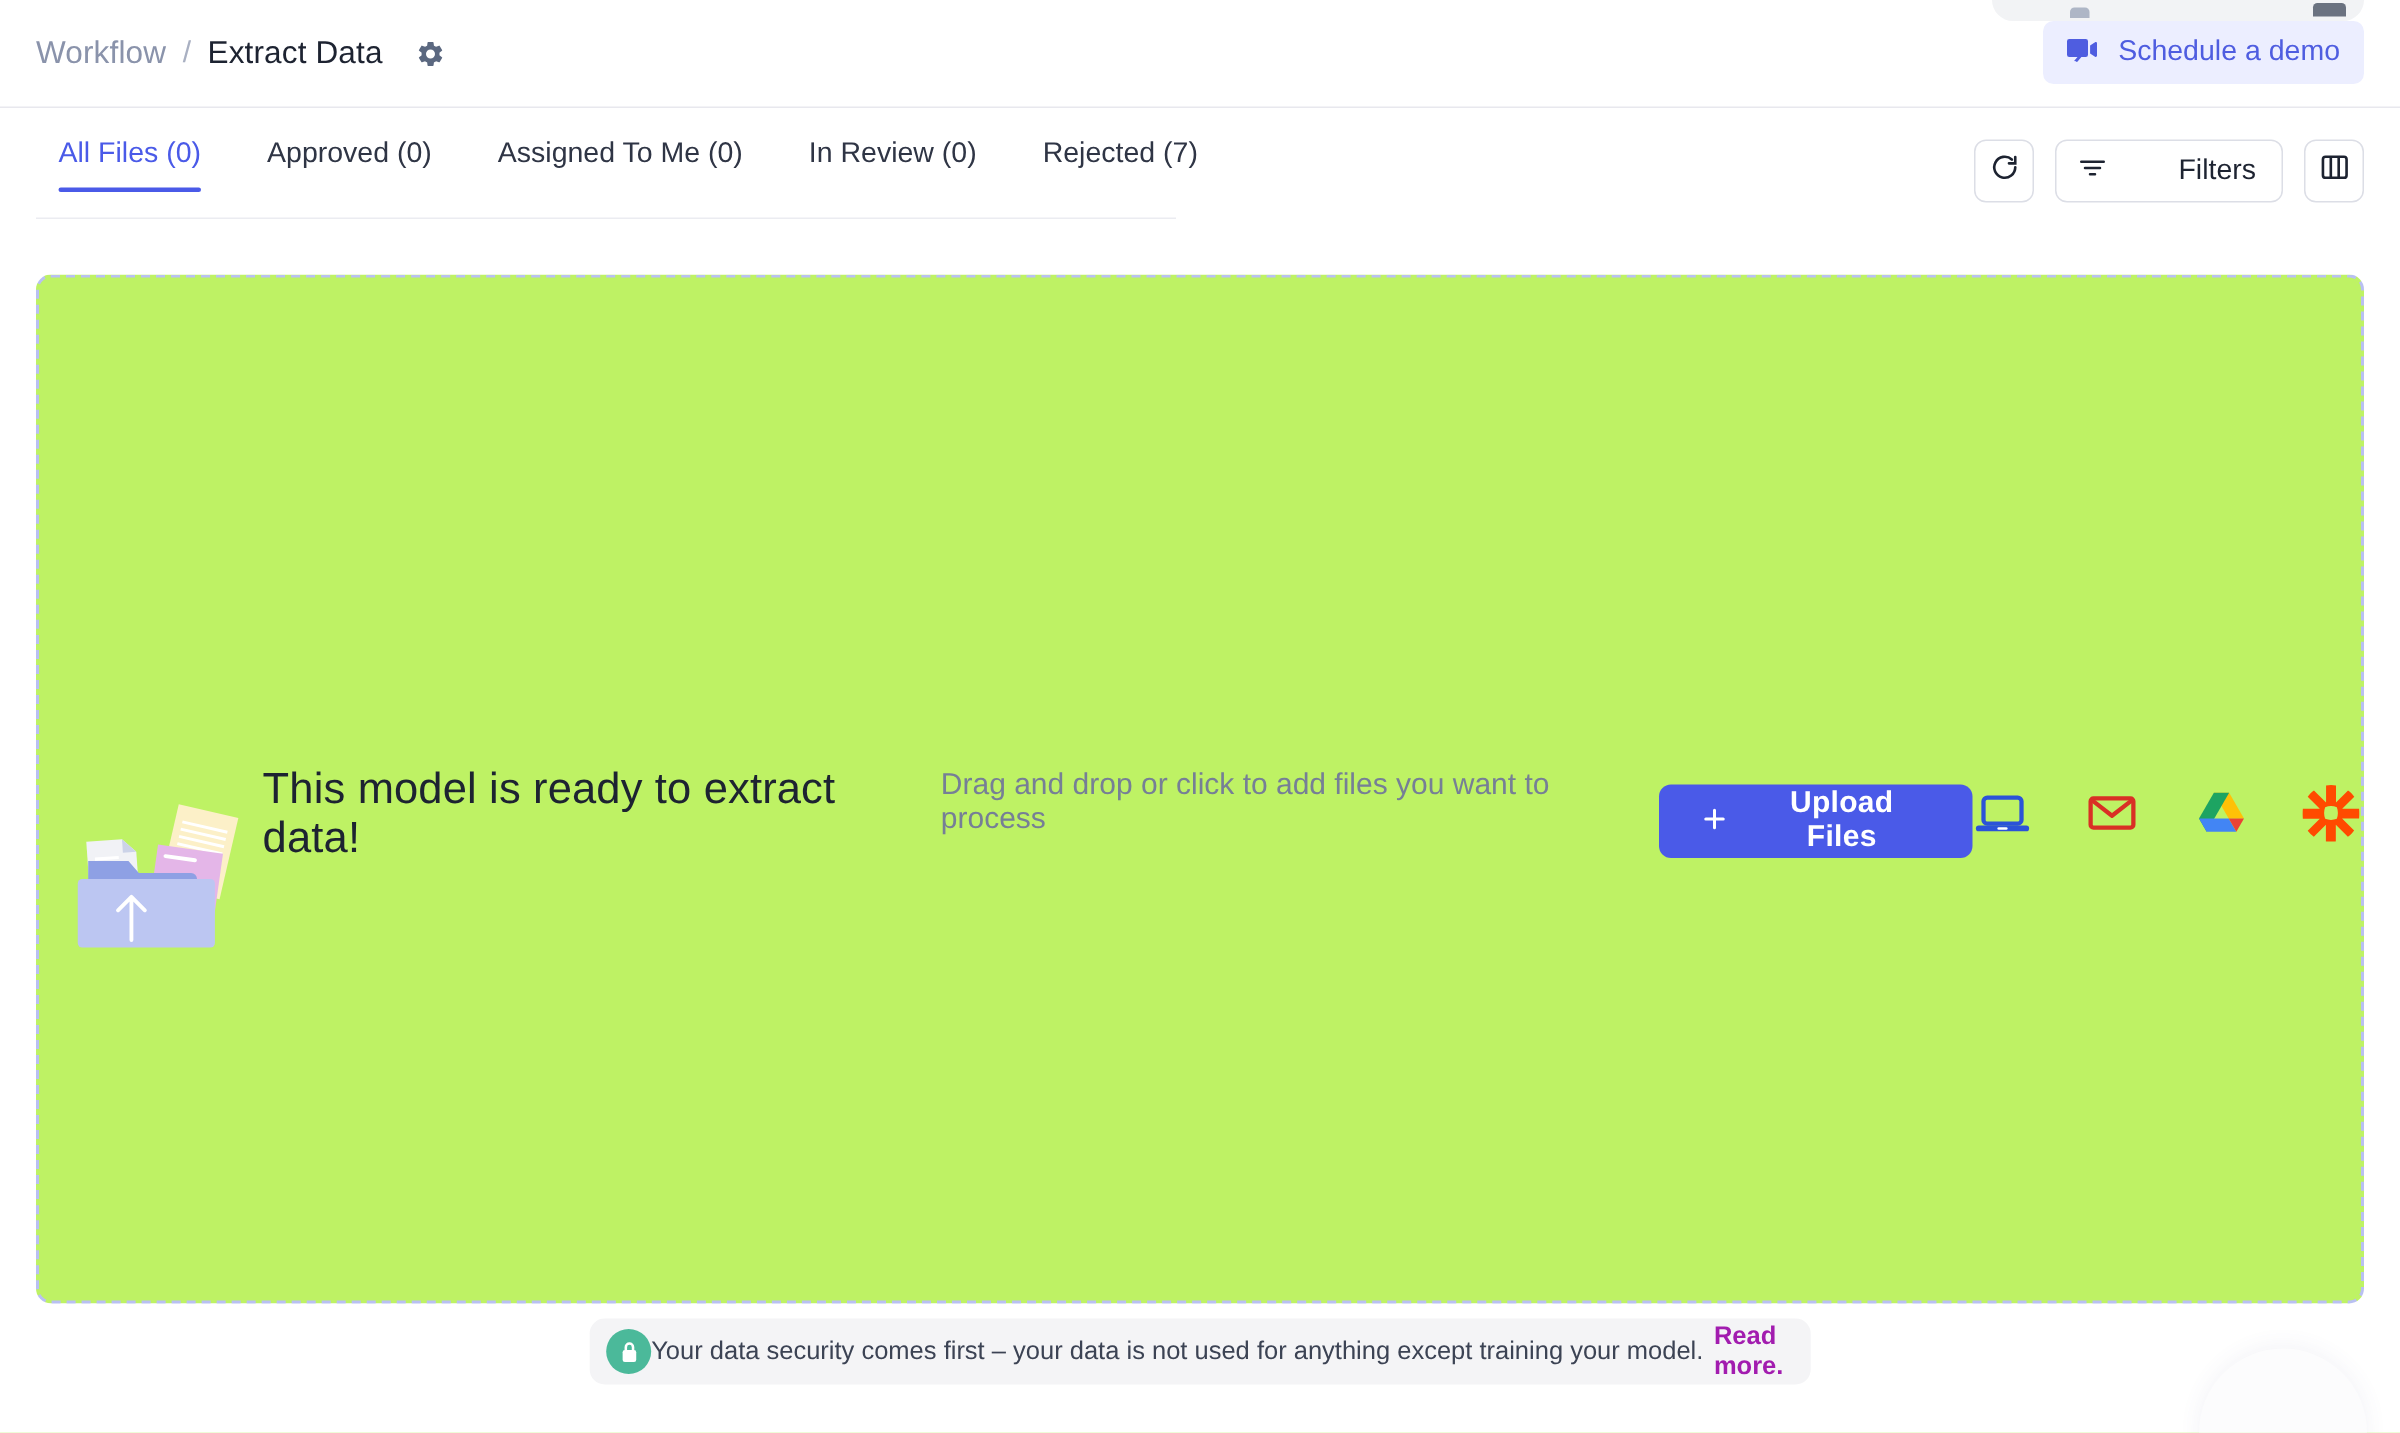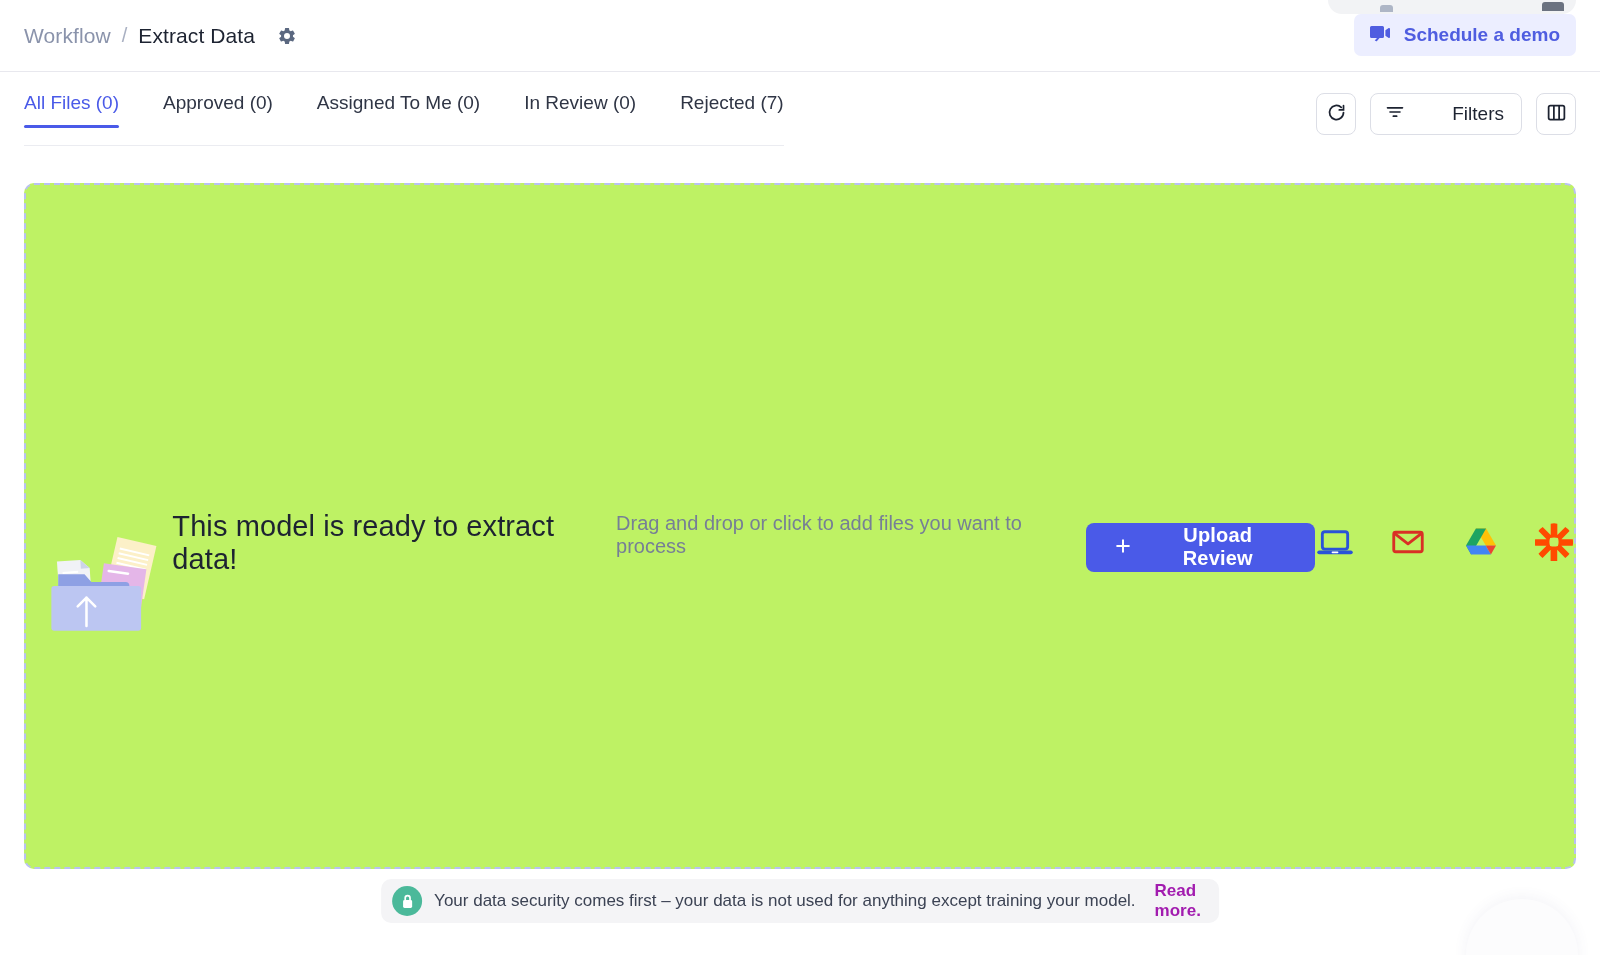--- a/index.html
+++ b/index.html
@@ -42,27 +42,27 @@
     position: absolute; right: 12px; bottom: 3px; width: 22px; height: 9px;
     background: #6b7280; border-radius: 3px 3px 0 0;
   }
 
   .demo-btn {
     position: absolute; right: 24px; top: 14px;
     height: 42px; padding: 0 16px 0 14px;
     background: #eceeff; border-radius: 7px;
     display: flex; align-items: center; gap: 12px; cursor: pointer;
   }
-  .demo-label { font-size: 19px; color: #4f5de0; font-weight: 700; white-space: nowrap; text-align: right; }
+  .demo-label { font-size: 19px; color: #4f5de0; font-weight: 400; white-space: nowrap; text-align: right; }
 
   
   .tabsrow {
     position: absolute; left: 0; top: 72px; width: 1600px; height: 82px;
   }
-  .tabs { position: absolute; left: 24px; top: 20px; display: flex; align-items: flex-start; }
+  .tabs { position: absolute; left: 39px; top: 20px; display: flex; align-items: flex-start; }
   .tab {
     font-size: 19px; color: #2f3545; padding: 0 0 14px 0; margin-right: 44px;
     cursor: pointer; white-space: nowrap; position: relative;
   }
   .tab.active { color: #4a5ae8; }
   .tab.active:after {
     content: ""; position: absolute; left: 0; right: 0; bottom: 0;
     height: 3px; background: #4a5ae8; border-radius: 2px;
   }
   .tabs-underline {
@@ -114,21 +114,21 @@
     font-size: 20px; color: #fff; font-weight: bold; letter-spacing: .2px;
   }
   .sources { margin-top: 32px; display: flex; align-items: center; gap: 33px; }
   .source-icon { width: 40px; height: 40px; display: flex; align-items: center;
     justify-content: center; cursor: pointer; }
 
   
   .footer-pill {
     position: absolute; left: 50%; transform: translateX(-50%); top: 879px;
     height: 44px; background: #f4f4f6; border-radius: 10px;
-    display: flex; align-items: center; gap: 12px; padding: 0 18px 0 11px;
+    display: flex; align-items: center; gap: 0; padding: 0 18px 0 11px;
   }
   .lock-circle {
     width: 30px; height: 30px; border-radius: 50%; background: #4bb99a;
     display: flex; align-items: center; justify-content: center; flex: 0 0 30px;
   }
   .footer-text { font-size: 17px; color: #3c4354; white-space: nowrap; }
   .footer-link { font-size: 17px; color: #a21caf; font-weight: bold; cursor: pointer; margin-left: 7px; }
 
   .chat-bubble {
     position: absolute; right: 22px; bottom: -56px;
@@ -247,21 +247,21 @@
 
     <div class="dz-title">This model is ready to extract data!</div>
     <div class="dz-sub">Drag and drop or click to add files you want to process</div>
 
     <button class="upload-btn">
       <span>
         <svg width="20" height="20" viewBox="0 0 24 24" fill="none" stroke="#ffffff" stroke-width="2.4" stroke-linecap="round">
           <path d="M12 5v14M5 12h14"></path>
         </svg>
       </span>
-      <span class="upload-label">Upload Review</span>
+      <span class="upload-label">Upload Files</span>
     </button>
 
     <div class="sources">
 
       <span class="source-icon">
         <svg width="38" height="38" viewBox="0 0 24 24" fill="none">
           <rect x="4" y="5.5" width="16" height="11" rx="1.6" stroke="#2b53d8" stroke-width="1.8"></rect>
           <path d="M2 18.5h20" stroke="#2b53d8" stroke-width="2.4" stroke-linecap="round"></path>
           <path d="M10.4 18.5h3.2" stroke="#ffffff" stroke-width="1.1" stroke-linecap="round"></path>
         </svg>

